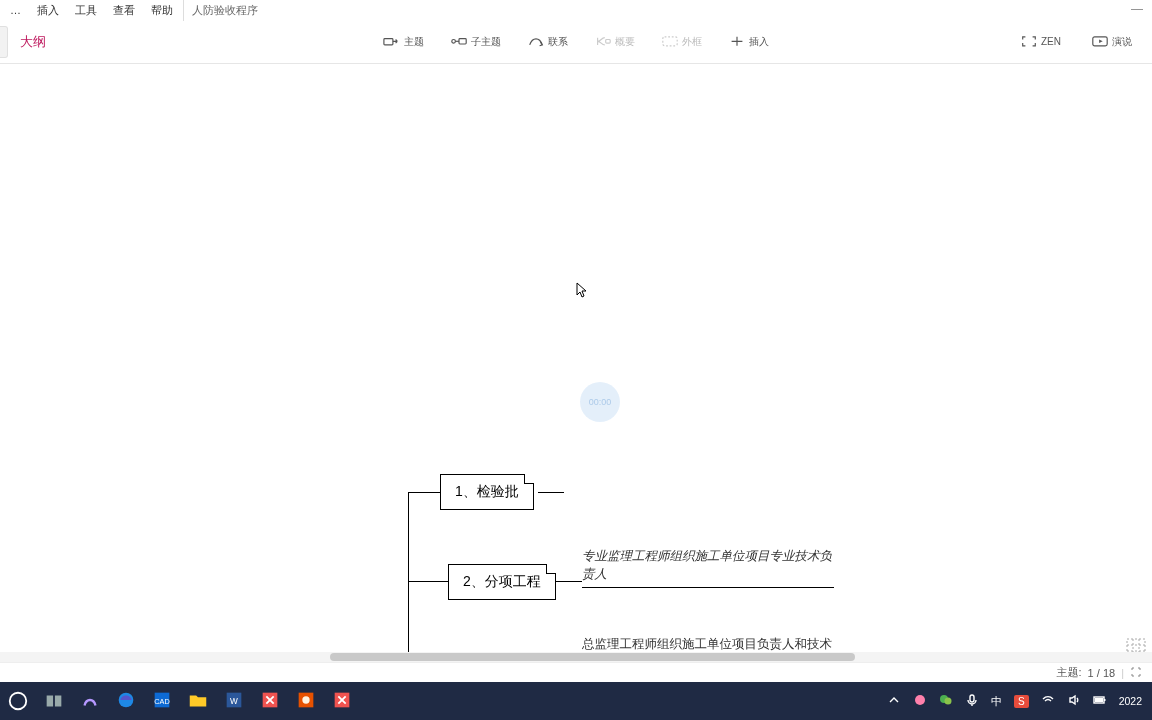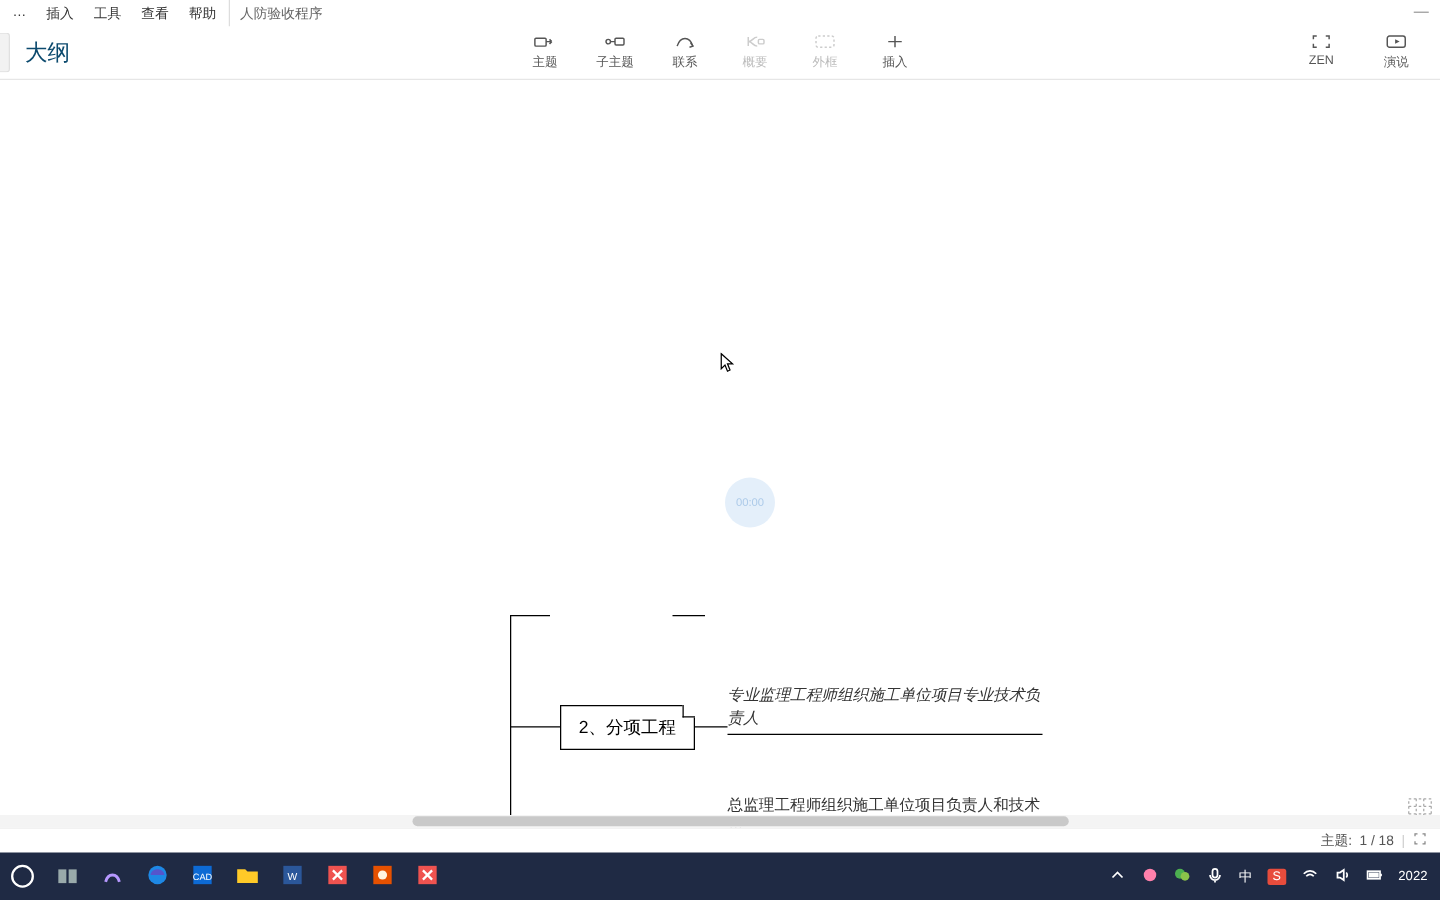--- a/index.html
+++ b/index.html
@@ -18,28 +18,28 @@
     height: 44px; border-bottom: 1px solid #e6e6e6; position: relative;
     display: flex; align-items: center;
   }
   .left-view {
     position: absolute; left: 0; top: 0; height: 100%; display: flex; align-items: center;
   }
   .left-view .tab-stub {
     width: 8px; height: 32px; background: #f2f2f2; border: 1px solid #e0e0e0; border-left: none;
     border-radius: 0 3px 3px 0; margin-right: 6px;
   }
-  .left-view .outline { font-size: 18px; color: #0c4a6e; padding: 6px 6px;}
+  .left-view .outline { font-size: 13px; color: #be185d; padding: 6px 6px;}
   .toolbar-center {
     position: absolute; left: 50%; transform: translateX(-50%); display: flex; gap: 26px;
   }
   .toolbar-right {
     position: absolute; right: 20px; display: flex; gap: 30px;
   }
-  .tbtn { display: flex; flex-direction: column; align-items: center; gap: 3px; font-size: 10px; color: #555; cursor: pointer; min-width: 30px;}
+  .tbtn { display: flex; flex-direction: row; align-items: center; gap: 3px; font-size: 10px; color: #555; cursor: pointer; min-width: 30px;}
   .tbtn.disabled { color: #bbb; }
   .tbtn .ic { width: 18px; height: 14px; display: flex; align-items: center; justify-content: center; }
   .tbtn svg { stroke: #555; fill: none; stroke-width: 1.3; }
   .tbtn.disabled svg { stroke: #ccc; }
   
   .canvas-wrap { position: absolute; top: 64px; left: 0; right: 0; bottom: 58px; background: #fff; overflow: hidden;}
   .watermark {
     position: absolute; left: 580px; top: 318px; width: 40px; height: 40px; border-radius: 50%;
     background: #cfe3f7; opacity: .55; display:flex; align-items:center; justify-content:center;
     font-size: 9px; color: #6aa0d8;
@@ -189,20 +189,24 @@
         <path d="M1 1l0 12 3-3 2 5 2-1-2-5 4 0z" fill="none" stroke="#000" stroke-width="1"></path>
       </svg>
   </div>
 
   <div class="conn" style="left:408px; top:428px; width:1px; height:160px;"></div>
   <div class="conn" style="left:408px; top:428px; width:32px; height:1px;"></div>
   <div class="conn" style="left:408px; top:517px; width:40px; height:1px;"></div>
   <div class="conn" style="left:538px; top:428px; width:26px; height:1px;"></div>
   <div class="conn" style="left:556px; top:517px; width:26px; height:1px;"></div>
 
+  <div class="node-box" style="left:440px; top:410px;">
+    <div class="ear"></div>
+    <span>1、检验批</span>
+  </div>
 
   <div class="node-box" style="left:448px; top:500px;">
     <div class="ear"></div>
     <span>2、分项工程</span>
   </div>
   <div class="under-text" style="left:582px; top:484px; width:252px;font-style:italic;">专业监理工程师组织施工单位项目专业技术负责人</div>
 
   <div class="under-text" style="left:582px; top:572px; width:252px; border-bottom:none;">总监理工程师组织施工单位项目负责人和技术负…</div>
 </div>
 

